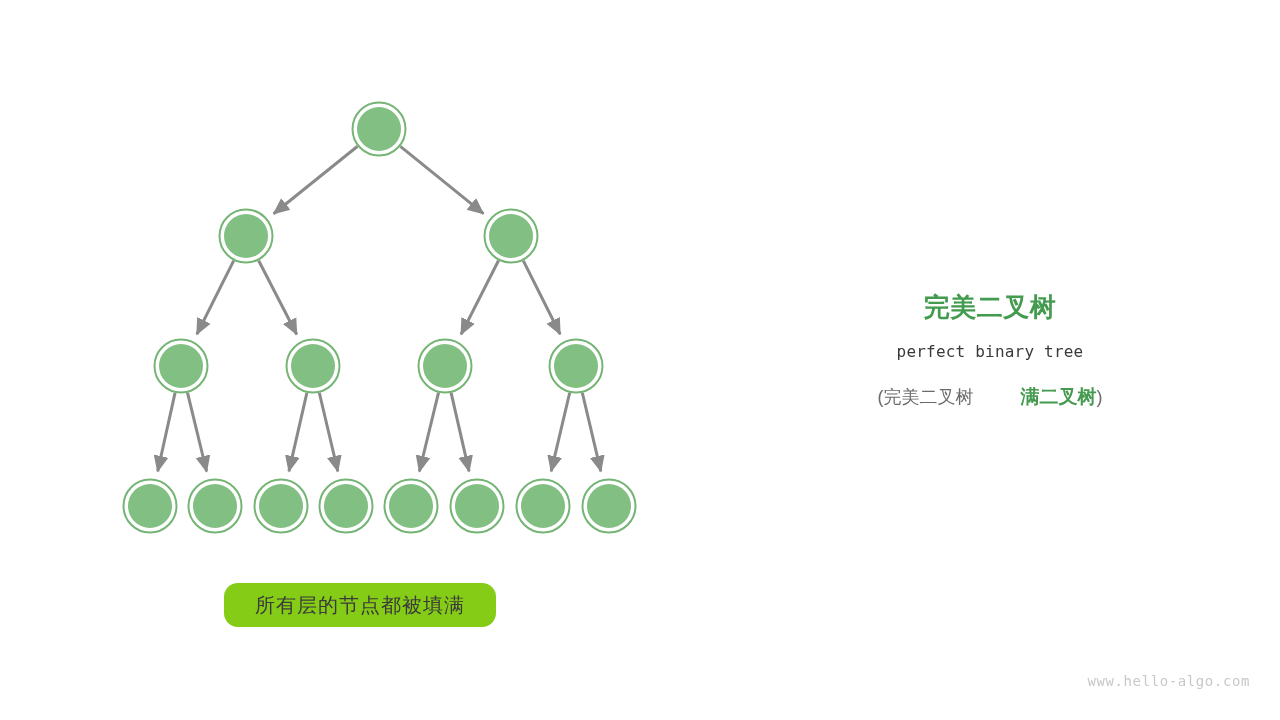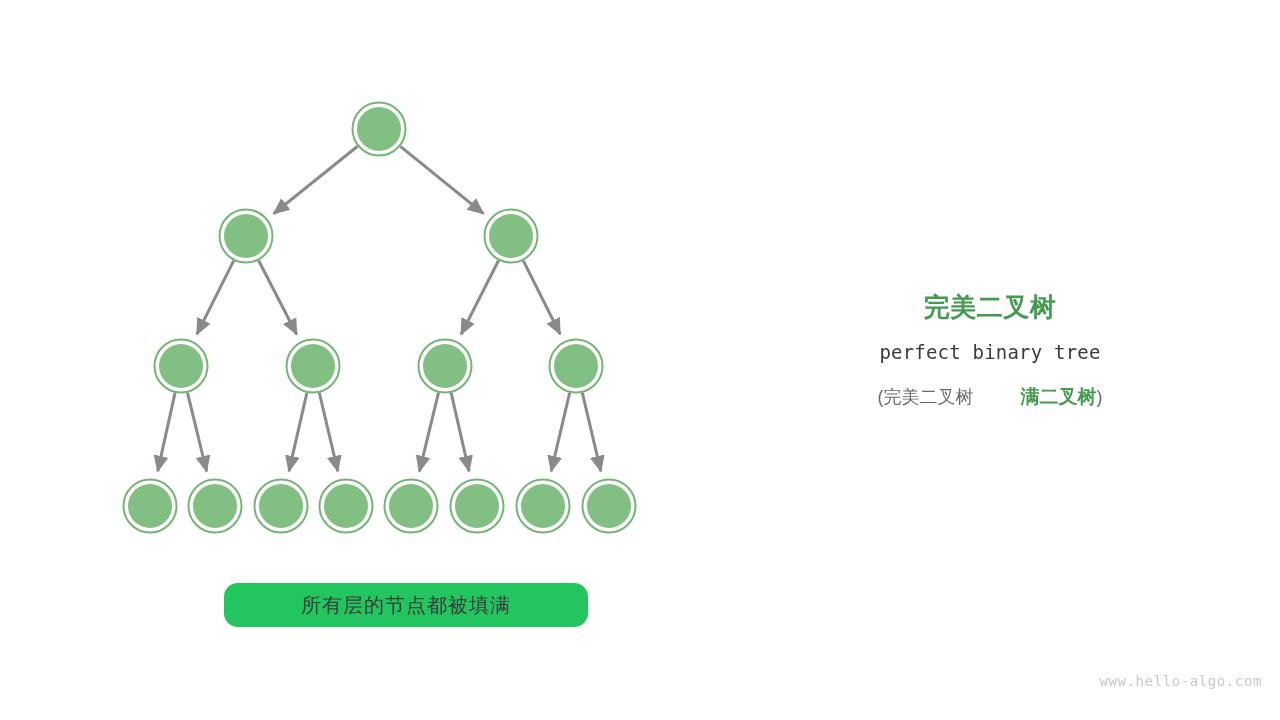--- a/index.html
+++ b/index.html
@@ -31,21 +31,21 @@
   }
   .legend-title {
     font-size: 26px;
     font-weight: bold;
     color: #449b4f;
     line-height: 30px;
     letter-spacing: 0.5px;
   }
   .legend-sub {
     font-family: "DejaVu Sans Mono", "Liberation Mono", monospace;
-    font-size: 19px;
+    font-size: 16px;
     color: #3a3a3a;
     line-height: 30px;
     margin-top: 15px;
     letter-spacing: 0.2px;
   }
   .legend-note {
     font-size: 18px;
     color: #6b6b6b;
     line-height: 28px;
     margin-top: 16px;
@@ -53,36 +53,36 @@
   .legend-note .hl {
     color: #449b4f;
     font-weight: bold;
     font-size: 19px;
     padding-left: 47px;
   }
   .caption-pill {
     position: absolute;
     left: 224px;
     top: 583px;
-    width: 364px;
+    width: 272px;
     height: 44px;
-    background: #22c55e;
+    background: #84cc16;
     border-radius: 14px;
     display: flex;
     align-items: center;
     justify-content: center;
   }
   .caption-pill span {
     font-size: 20px;
     color: #3b3b3b;
     letter-spacing: 1px;
   }
   .watermark {
     position: absolute;
-    left: 16px;
+    left: 4px;
     top: 673px;
     width: 1246px;
     text-align: right;
     font-family: "DejaVu Sans Mono", "Liberation Mono", monospace;
     font-size: 14px;
     color: #c8c8c8;
     letter-spacing: 0.6px;
   }
 </style>
 </head>

